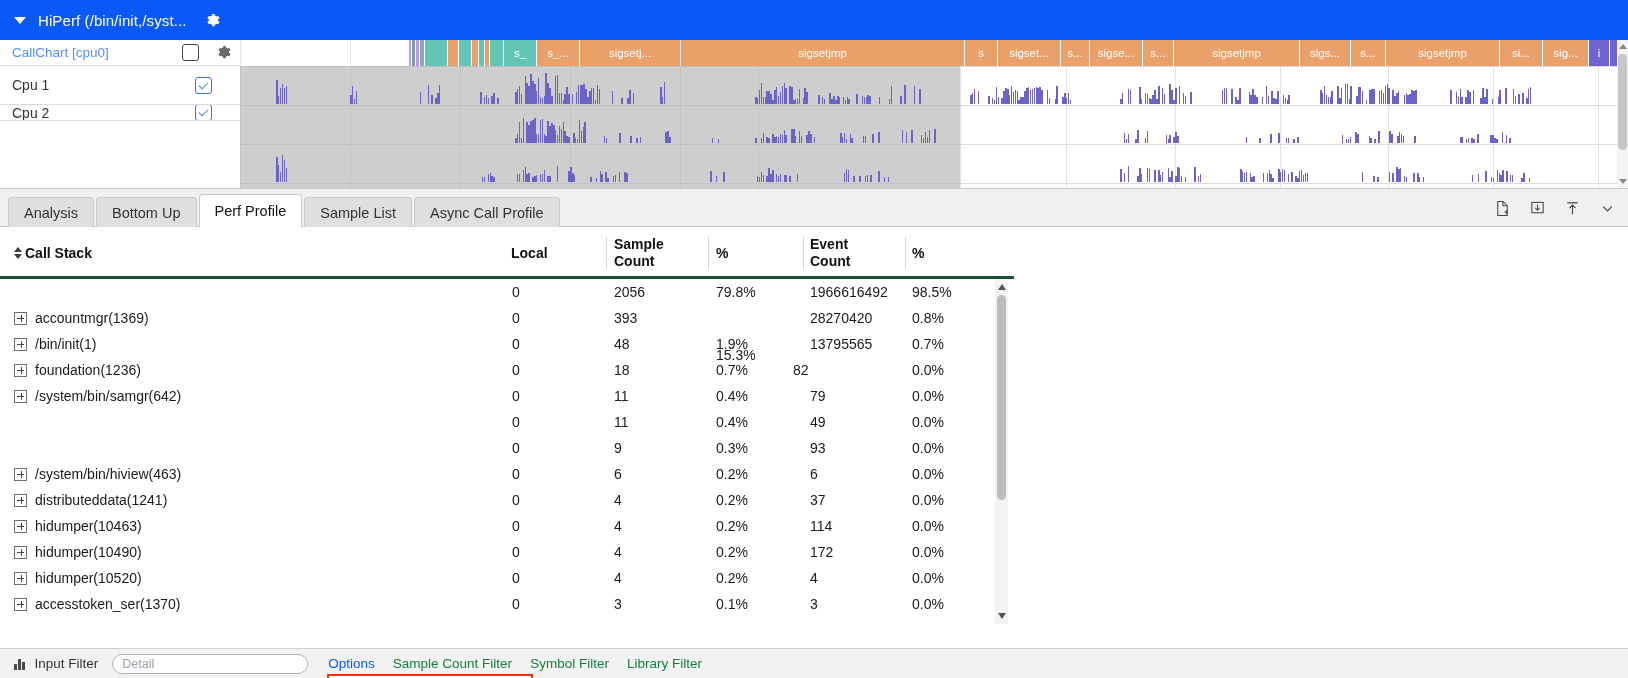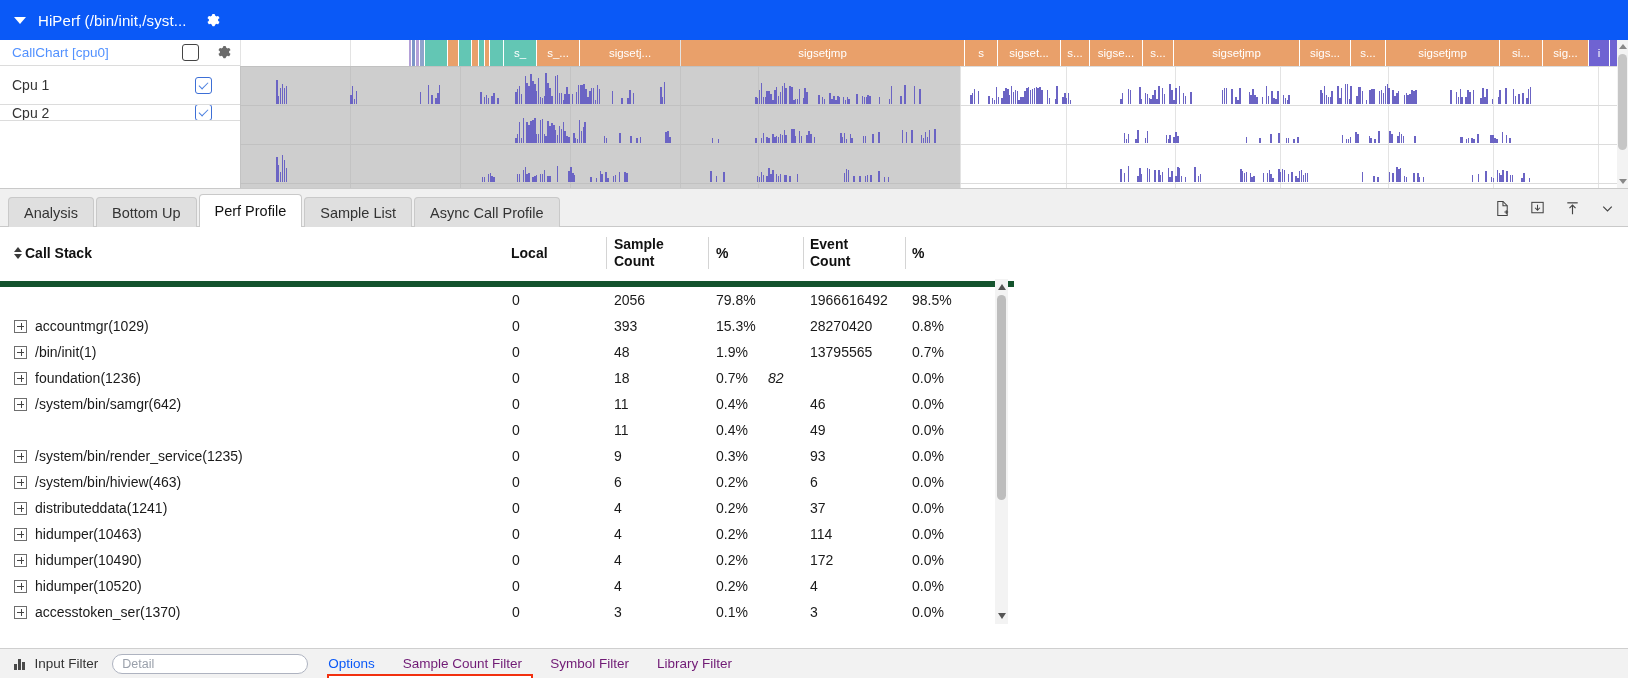--- a/index.html
+++ b/index.html
@@ -87,21 +87,21 @@
     border-radius:4px 4px 0 0;
   }
   .tab.active { background:#fff; color:#111; height:33px; border-color:#c9c9c9; }
   .tabtools { position:absolute; right:12px; top:0; height:38px; display:flex; align-items:center; gap:17px; }
   .tabtools .ic { width:18px; height:18px; display:flex; align-items:center; justify-content:center; }
 
   .content { position:relative; height:423px; display:flex; }
 
   .tableCol { position:relative; width:1014px; height:423px; background:#fff; }
 
-  .thead { position:relative; height:60px; border-bottom:6px solid #14532d; }
+  .thead { position:relative; height:52px; border-bottom:3px solid #14532d; }
   .th { position:absolute; top:0; height:52px; font-size:14px; font-weight:bold; color:#111;
         display:flex; align-items:center; }
   .th .wrap2 { display:block; line-height:17px; }
   .th-sep { position:absolute; top:10px; width:1px; height:32px; background:#d4d4d4; }
   .sortic { display:inline-flex; flex-direction:column; gap:2px; margin-right:3px; }
   .sortic i { display:block; width:0;height:0;border-left:4px solid transparent;border-right:4px solid transparent;}
   .sortic i.up { border-bottom:5px solid #3b3b3b; }
   .sortic i.dn { border-top:5px solid #3b3b3b; }
 
   .rows { position:relative; height:345px; overflow:hidden; }
@@ -138,21 +138,21 @@
     font-size:13.5px; color:#333;
   }
   .footer .barsic { display:flex; align-items:flex-end; gap:1.5px; height:13px; }
   .footer .barsic b { display:block; width:2.5px; background:#4a4a4a; }
   .fsearch {
     width:196px; height:20px; border:1px solid #aeb3c0; border-radius:10px; background:#fff;
     display:flex; align-items:center; padding:0 9px; font-size:12.5px; color:#9aa0ab;
     margin-left:4px;
   }
   .flink { color:#0A59F7; margin-left:10px; }
-  .fplain { color:#701a75; margin-left:18px; }
+  .fplain { color:#15803d; margin-left:8px; }
 </style>
 </head>
 <body>
 
 <div id="app">
 
   <div class="timeline-wrap">
 
     <div class="tl-title">
       <span class="caret"></span>
@@ -905,25 +905,25 @@
             <div class="row">
               <div class="cell" style="left: 512px;">0</div>
               <div class="cell" style="left: 614px;">2056</div>
               <div class="cell" style="left: 716px;">79.8%</div>
               <div class="cell" style="left: 810px;">1966616492</div>
               <div class="cell" style="left: 912px;">98.5%</div>
             </div>
             <div class="row">
               <div class="cell" style="left: 14px;">
                 <span class="expander"></span>
-                <span>accountmgr(1029)</span>
+                <span>accountmgr(1369)</span>
               </div>
               <div class="cell" style="left: 512px;">0</div>
               <div class="cell" style="left: 614px;">393</div>
-              <div class="cell" style="left: 716px;">15.3%</div>
+              <div class="cell" style="left: 716px; margin-top: 37px;">15.3%</div>
               <div class="cell" style="left: 810px;">28270420</div>
               <div class="cell" style="left: 912px;">0.8%</div>
             </div>
             <div class="row">
               <div class="cell" style="left: 14px;">
                 <span class="expander"></span>
                 <span>/bin/init(1)</span>
               </div>
               <div class="cell" style="left: 512px;">0</div>
               <div class="cell" style="left: 614px;">48</div>
@@ -932,46 +932,42 @@
               <div class="cell" style="left: 912px;">0.7%</div>
             </div>
             <div class="row">
               <div class="cell" style="left: 14px;">
                 <span class="expander"></span>
                 <span>foundation(1236)</span>
               </div>
               <div class="cell" style="left: 512px;">0</div>
               <div class="cell" style="left: 614px;">18</div>
               <div class="cell" style="left: 716px;">0.7%</div>
-              <div class="cell" style="left: 768px; font-style: italic;">82</div>
+              <div class="cell" style="left: 793px;">82</div>
               <div class="cell" style="left: 912px;">0.0%</div>
             </div>
             <div class="row">
               <div class="cell" style="left: 14px;">
                 <span class="expander"></span>
                 <span>/system/bin/samgr(642)</span>
               </div>
               <div class="cell" style="left: 512px;">0</div>
               <div class="cell" style="left: 614px;">11</div>
               <div class="cell" style="left: 716px;">0.4%</div>
-              <div class="cell" style="left: 810px;">46</div>
+              <div class="cell" style="left: 810px;">79</div>
               <div class="cell" style="left: 912px;">0.0%</div>
             </div>
             <div class="row">
               <div class="cell" style="left: 512px;">0</div>
               <div class="cell" style="left: 614px;">11</div>
               <div class="cell" style="left: 716px;">0.4%</div>
               <div class="cell" style="left: 810px;">49</div>
               <div class="cell" style="left: 912px;">0.0%</div>
             </div>
             <div class="row">
-              <div class="cell" style="left: 14px;">
-                <span class="expander"></span>
-                <span>/system/bin/render_service(1235)</span>
-              </div>
               <div class="cell" style="left: 512px;">0</div>
               <div class="cell" style="left: 614px;">9</div>
               <div class="cell" style="left: 716px;">0.3%</div>
               <div class="cell" style="left: 810px;">93</div>
               <div class="cell" style="left: 912px;">0.0%</div>
             </div>
             <div class="row">
               <div class="cell" style="left: 14px;">
                 <span class="expander"></span>
                 <span>/system/bin/hiview(463)</span>

